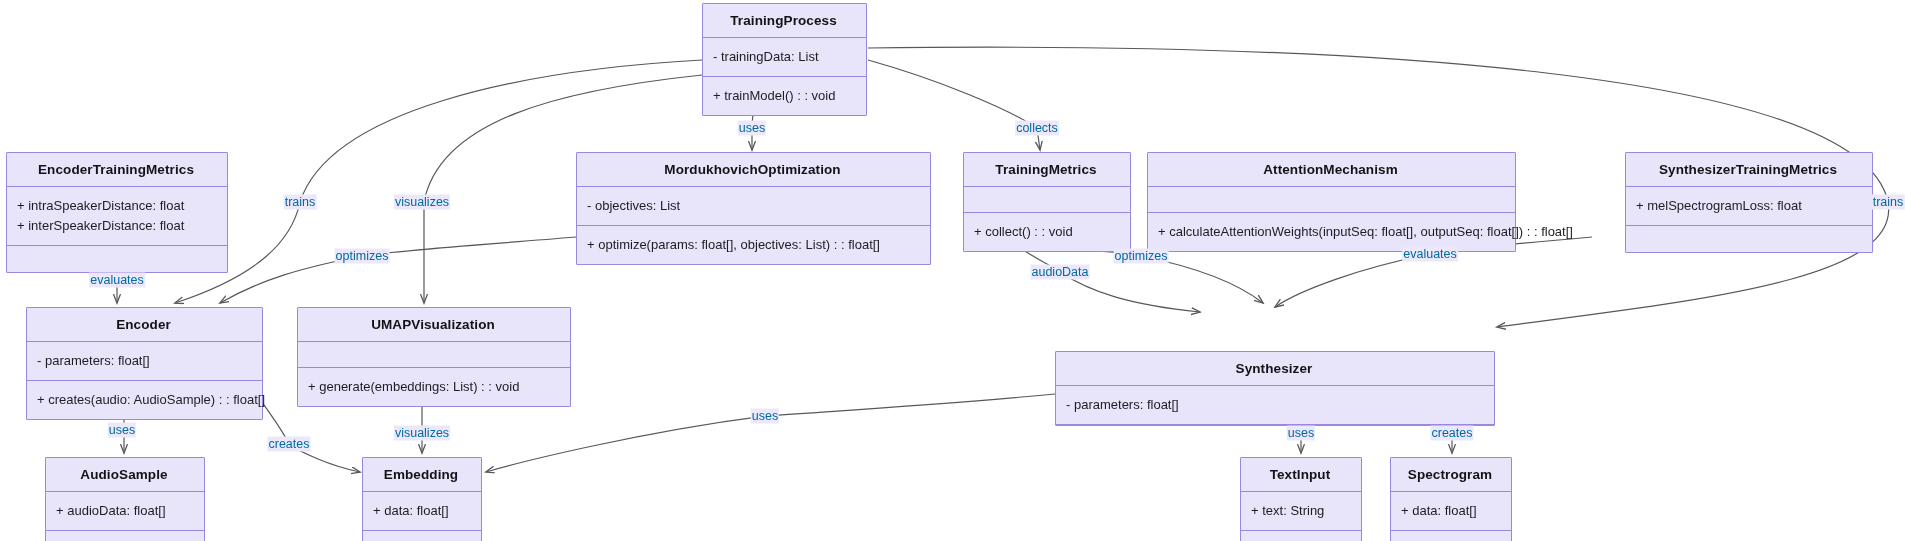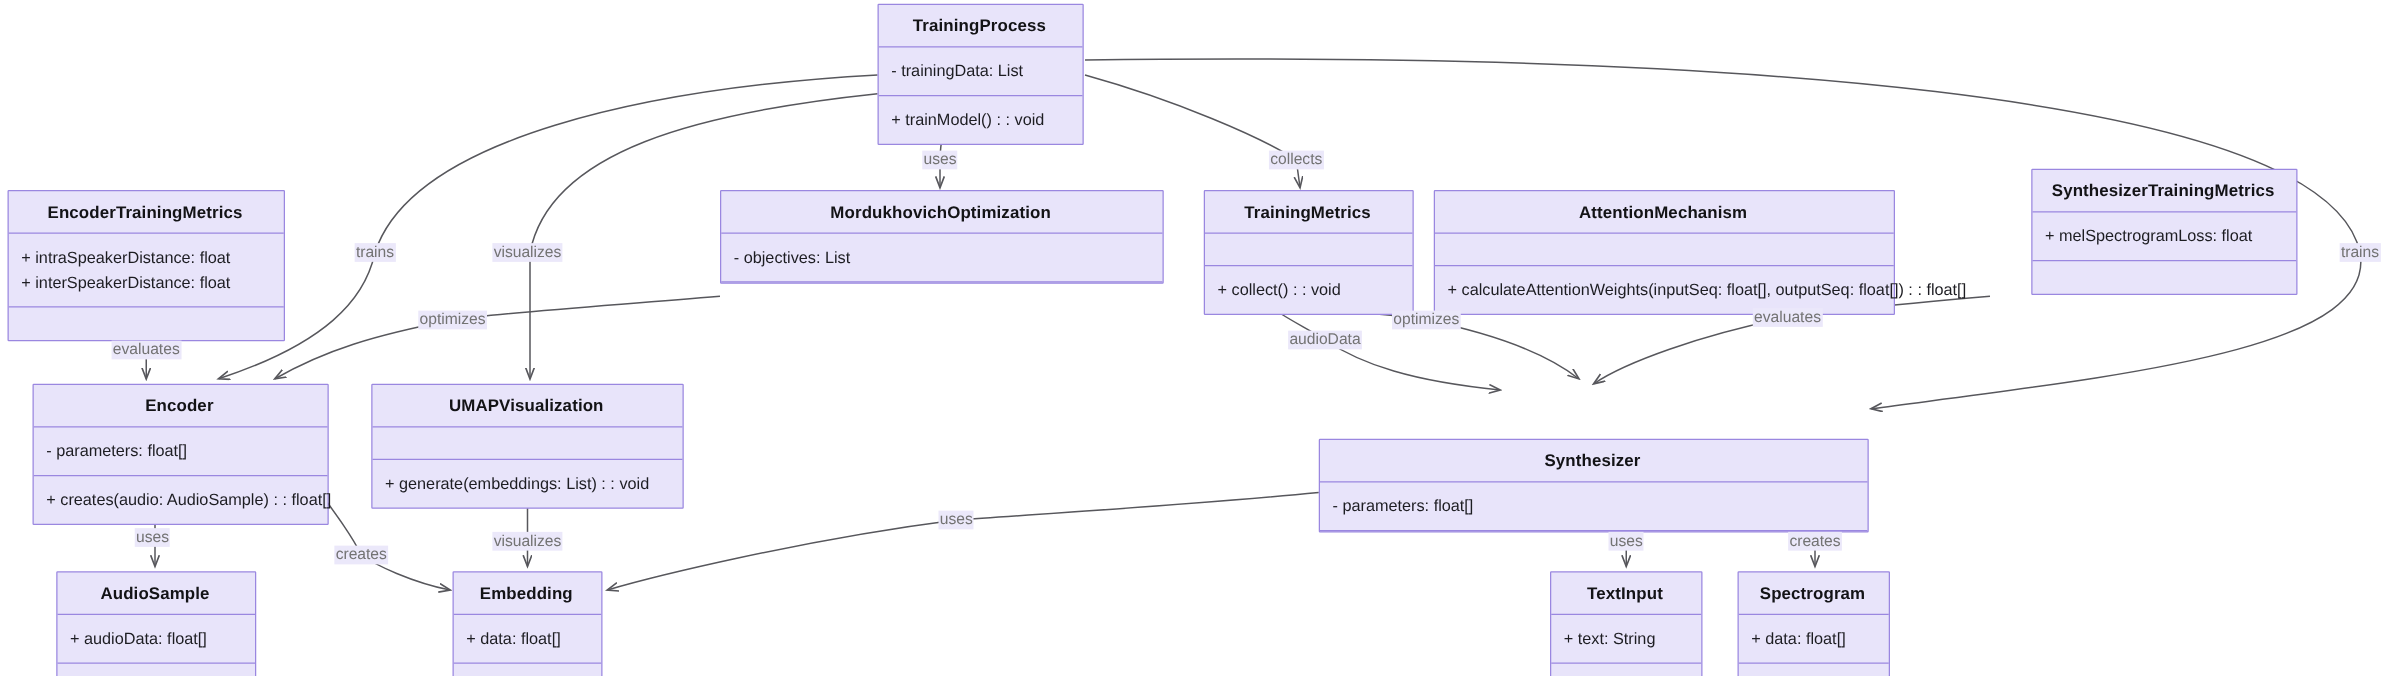--- a/index.html
+++ b/index.html
@@ -55,21 +55,21 @@
     line-height: 1.55;
   }
   .uml-section.empty {
     padding-top: 7px;
     padding-bottom: 7px;
     height: 26px;
   }
   .edge-label {
     position: absolute;
     font-size: 12.5px;
-    color: #737373;
+    color: #0369a1;
     background: #ebe8fa;
     padding: 0 1px;
     white-space: nowrap;
     transform: translate(-50%, -50%);
     line-height: 1.2;
   }
   .edge-path {
     fill: none;
     stroke: #57575c;
     stroke-width: 1.2px;
@@ -122,52 +122,55 @@
           <div class="row">+ intraSpeakerDistance: float</div>
           <div class="row">+ interSpeakerDistance: float</div>
         </div>
         <div class="uml-section empty"></div>
       </div>
       <div class="uml-class" style="left: 576px; top: 152px; width: 355px;">
         <div class="uml-title">MordukhovichOptimization</div>
         <div class="uml-section divider">
           <div class="row">- objectives: List</div>
         </div>
+        <div class="uml-section">
+          <div class="row">+ optimize(params: float[], objectives: List) : : float[]</div>
+        </div>
       </div>
       <div class="uml-class" style="left: 963px; top: 152px; width: 168px;">
         <div class="uml-title">TrainingMetrics</div>
         <div class="uml-section divider empty"></div>
         <div class="uml-section">
           <div class="row">+ collect() : : void</div>
         </div>
       </div>
       <div class="uml-class" style="left: 1147px; top: 152px; width: 369px;">
         <div class="uml-title">AttentionMechanism</div>
         <div class="uml-section divider empty"></div>
         <div class="uml-section">
           <div class="row">+ calculateAttentionWeights(inputSeq: float[], outputSeq: float[]) : : float[]</div>
         </div>
       </div>
-      <div class="uml-class" style="left: 1625px; top: 135px; width: 213px;">
+      <div class="uml-class" style="left: 1625px; top: 152px; width: 248px;">
         <div class="uml-title">SynthesizerTrainingMetrics</div>
         <div class="uml-section divider">
           <div class="row">+ melSpectrogramLoss: float</div>
         </div>
         <div class="uml-section empty"></div>
       </div>
       <div class="uml-class" style="left: 26px; top: 307px; width: 237px;">
         <div class="uml-title">Encoder</div>
         <div class="uml-section divider">
           <div class="row">- parameters: float[]</div>
         </div>
         <div class="uml-section">
           <div class="row">+ creates(audio: AudioSample) : : float[]</div>
         </div>
       </div>
-      <div class="uml-class" style="left: 297px; top: 307px; width: 250px;">
+      <div class="uml-class" style="left: 297px; top: 307px; width: 274px;">
         <div class="uml-title">UMAPVisualization</div>
         <div class="uml-section divider empty"></div>
         <div class="uml-section">
           <div class="row">+ generate(embeddings: List) : : void</div>
         </div>
       </div>
       <div class="uml-class" style="left: 1055px; top: 307px; width: 440px; margin-top: 44px;">
         <div class="uml-title">Synthesizer</div>
         <div class="uml-section divider">
           <div class="row">- parameters: float[]</div>

